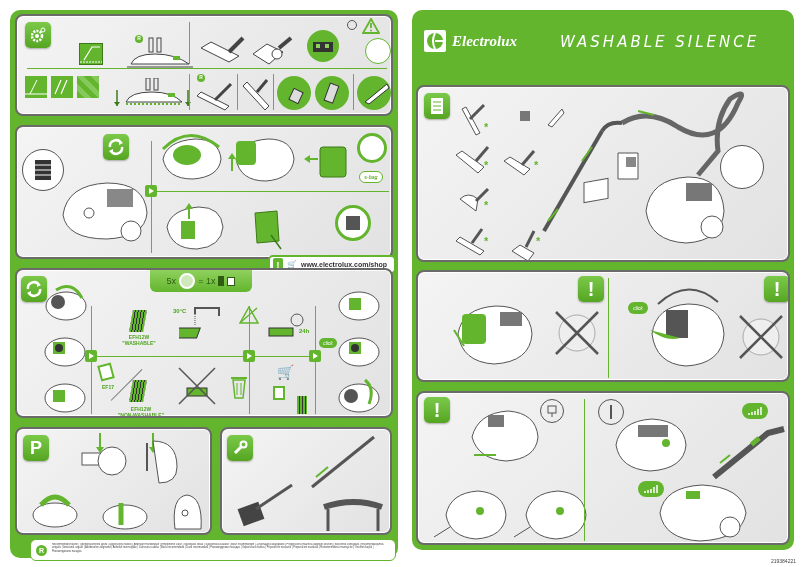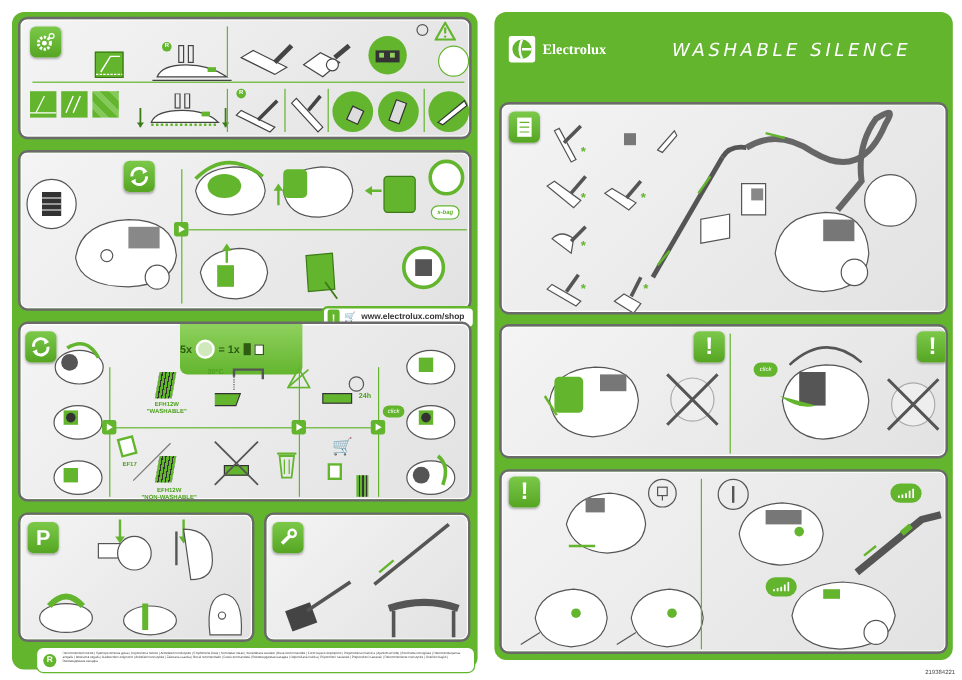--- a/index.html
+++ b/index.html
@@ -9,25 +9,25 @@
   .badge { position: absolute; width: 26px; height: 26px; border-radius: 5px; background: linear-gradient(180deg,#7cc94a 0%,#55a522 100%); color: #fff; display: flex; align-items: center; justify-content: center; font-weight: bold; font-size: 16px; box-shadow: 0 1px 2px rgba(0,0,0,.3); }
   .vdiv { position: absolute; width: 1px; background: #63b52e; }
   .hdiv { position: absolute; height: 1px; background: #63b52e; }
   .arrow-btn { position: absolute; width: 12px; height: 12px; background: #63b52e; border-radius: 2px; display: flex; align-items: center; justify-content: center; }
   .arrow-btn::after { content: ""; border-left: 5px solid #fff; border-top: 3px solid transparent; border-bottom: 3px solid transparent; }
   .illus { position: absolute; }
   .lbl { position: absolute; font-size: 5px; font-weight: bold; color: #4ea31e; text-align: center; line-height: 6px; }
   .gstar { position: absolute; color: #63b52e; font-size: 11px; font-weight: bold; }
   .brand { position: absolute; left: 424px; top: 30px; display: flex; align-items: center; gap: 6px; color: #fff; }
   .brand-logo { width: 22px; height: 22px; background: #fff; border-radius: 2px; position: relative; }
-  .brand-name { font-family: "Liberation Serif", serif; font-size: 12px; font-weight: bold; color: #fff; }
+  .brand-name { font-family: "Liberation Serif", serif; font-size: 15px; font-weight: bold; color: #fff; font-style: italic; }
   .model { position: absolute; left: 560px; top: 33px; color: #fff; font-size: 15px; letter-spacing: 3px; font-style: italic; font-family: "DejaVu Sans", sans-serif; }
   .shop { position: absolute; left: 268px; top: 255px; width: 128px; height: 19px; background: #fff; border: 2px solid #63b52e; border-radius: 5px; display: flex; align-items: center; gap: 4px; padding-left: 3px; font-size: 7px; font-weight: bold; color: #333; }
   .shop .ex { width: 10px; height: 13px; background: #63b52e; color: #fff; font-size: 9px; display: flex; align-items: center; justify-content: center; border-radius: 2px; }
-  .ratio { position: absolute; left: 148px; top: 268px; width: 102px; height: 42px; background: linear-gradient(180deg,#8fd15e,#63b52e); border-radius: 0 0 6px 6px; display: flex; align-items: center; gap: 3px; font-size: 9px; font-weight: bold; color: #2e5d12; }
+  .ratio { position: absolute; left: 148px; top: 268px; width: 102px; height: 22px; background: linear-gradient(180deg,#8fd15e,#63b52e); border-radius: 0 0 6px 6px; display: flex; align-items: center; justify-content: center; gap: 3px; font-size: 9px; font-weight: normal; color: #2e5d12; }
   .ratio .circ { width: 16px; height: 16px; border-radius: 50%; border: 2px solid #fff; background: #cfe9bd; }
   .legend { position: absolute; left: 30px; top: 539px; width: 366px; height: 22px; background: #fff; border: 1.5px solid #63b52e; border-radius: 6px; display: flex; align-items: center; gap: 5px; padding: 0 5px; }
   .legend .r { width: 11px; height: 11px; border-radius: 50%; background: #63b52e; color: #fff; font-size: 7px; font-weight: bold; display: flex; align-items: center; justify-content: center; flex-shrink: 0; }
   .legend .txt { font-size: 2.6px; color: #444; line-height: 3.4px; overflow: hidden; height: 14px; }
   .partno { position: absolute; right: 6px; bottom: 3px; font-size: 5px; color: #444; }
   .xmark { position: absolute; }
   .bubble { position: absolute; background: #63b52e; color: #fff; border-radius: 50%; font-size: 5px; display: flex; align-items: center; justify-content: center; font-style: italic; }
 </style>
 </head>
 <body>

